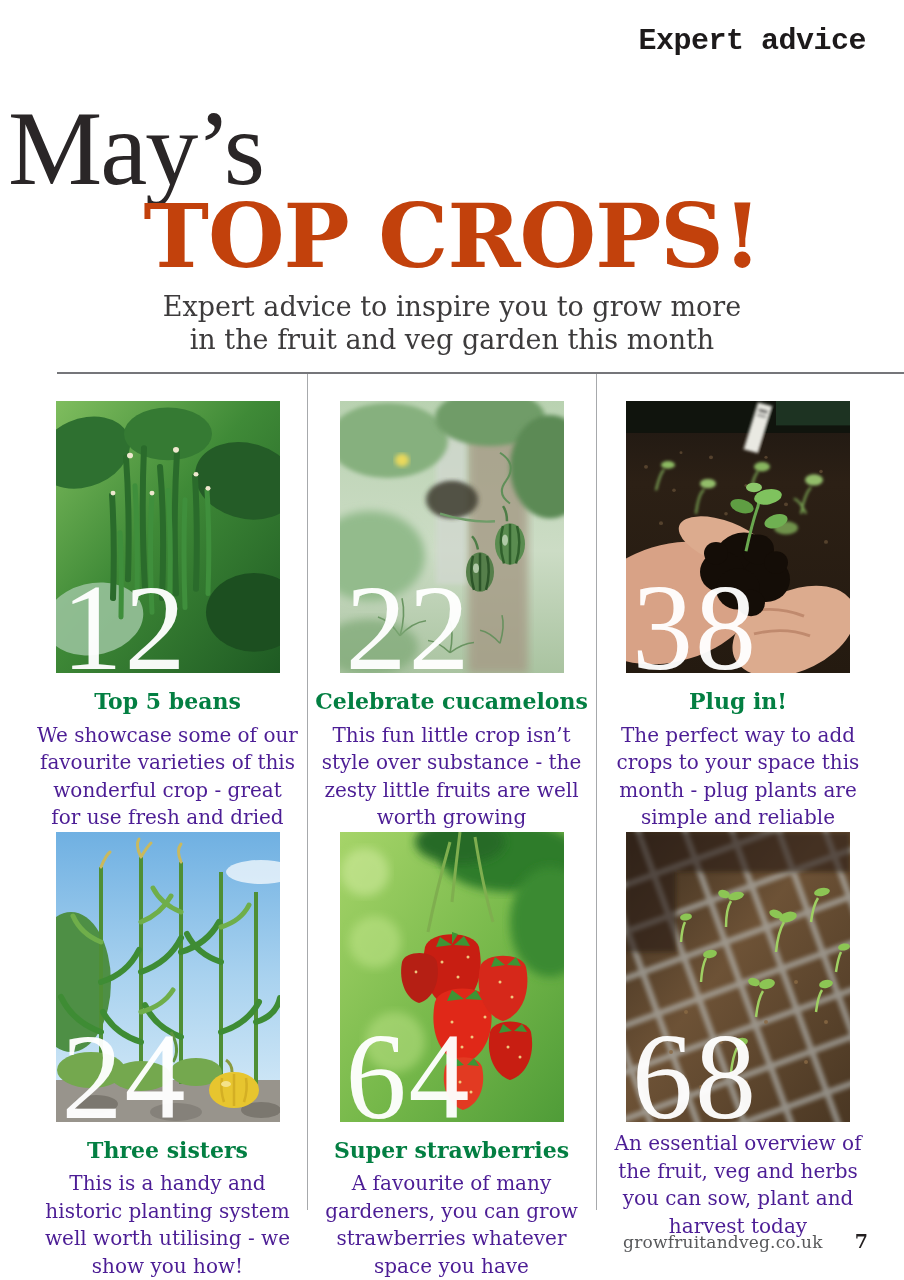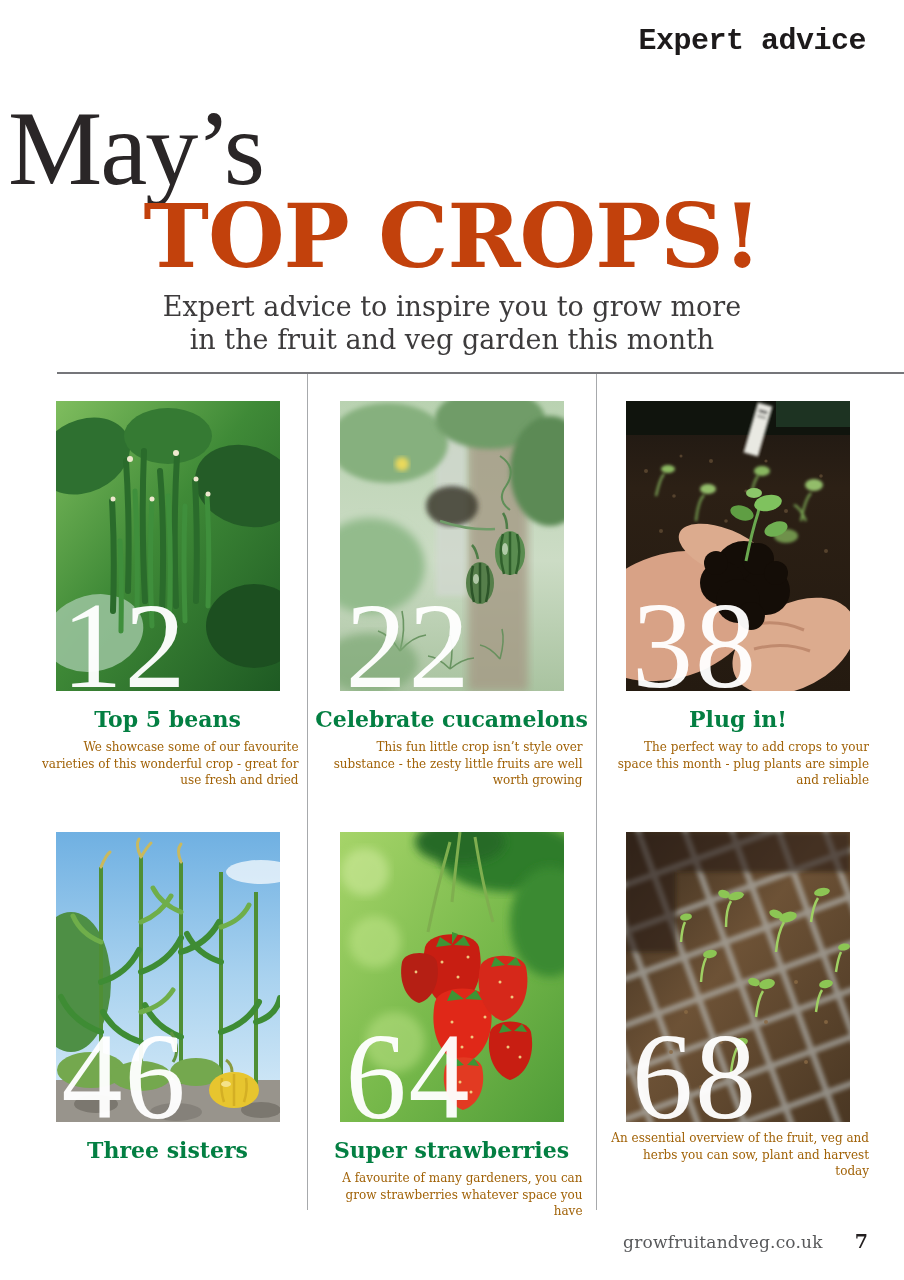--- a/index.html
+++ b/index.html
@@ -32,22 +32,22 @@
   .card.c1{padding-left:28px;}
   .card.c3{padding-right:24px;}
 
   .photo{position:relative;width:224px;height:290px;overflow:hidden;background:#4c7d3f;}
   .photo svg{display:block;width:100%;height:100%;}
   .num{position:absolute;left:6px;bottom:-16px;font-family:"Liberation Serif",serif;
        font-weight:400;font-size:122px;line-height:1;color:rgba(255,255,255,0.96);
        letter-spacing:2px;}
   .card-title{margin:16px 0 0;font-family:"DejaVu Serif",serif;font-weight:bold;
        font-size:22px;color:#037f42;text-align:center;line-height:1.1;}
-  .card-desc{margin:8px 0 0;max-width:262px;font-size:12px;line-height:1.38;
-       color:#a16207;text-align:right;}
+  .card-desc{margin:8px 0 0;max-width:262px;font-size:20px;line-height:1.38;
+       color:#4c1d95;text-align:center;}
 
   
   .footer{position:absolute;top:1230px;right:36px;display:flex;align-items:flex-end;gap:32px;}
   .site{font-size:17px;color:#58595b;letter-spacing:0.2px;}
   .pageno{font-family:"DejaVu Serif",serif;font-weight:bold;font-size:19px;color:#231f20;}
 </style>
 </head>
 <body>
 
 <div class="page">
@@ -294,23 +294,24 @@
               <ellipse cx="140" cy="240" rx="26" ry="14"></ellipse>
             </g>
             <path d="M115 200 q10 18 2 30" stroke="#5f9441" stroke-width="3" fill="none"></path>
             <g>
               <ellipse cx="178" cy="258" rx="25" ry="18" fill="#e7c52f"></ellipse>
               <path d="M166 246 q-2 12 2 24 M178 242 q0 16 0 32 M190 246 q2 12 -2 24" stroke="#d4af24" stroke-width="2.5" fill="none"></path>
               <ellipse cx="170" cy="252" rx="5" ry="3" fill="#f4e28a"></ellipse>
               <path d="M176 240 q0 -8 -6 -12" stroke="#8a9a3f" stroke-width="3" fill="none"></path>
             </g>
           </svg>
-          <span class="num">46</span>
+          <span class="num">24</span>
         </div>
         <h3 class="card-title">Three sisters</h3>
+        <p class="card-desc">This is a handy and historic planting system well worth utilising - we show you how!</p>
       </div>
 
       <div class="card r2 c2">
         <div class="photo">
           <svg viewBox="0 0 224 290" preserveAspectRatio="none">
             <defs>
               <linearGradient id="bgStraw" x1="0" y1="0" x2="1" y2="1">
                 <stop offset="0" stop-color="#a6d469"></stop>
                   <stop offset="0.55" stop-color="#76b84a"></stop>
                   <stop offset="1" stop-color="#4f9c38"></stop>

